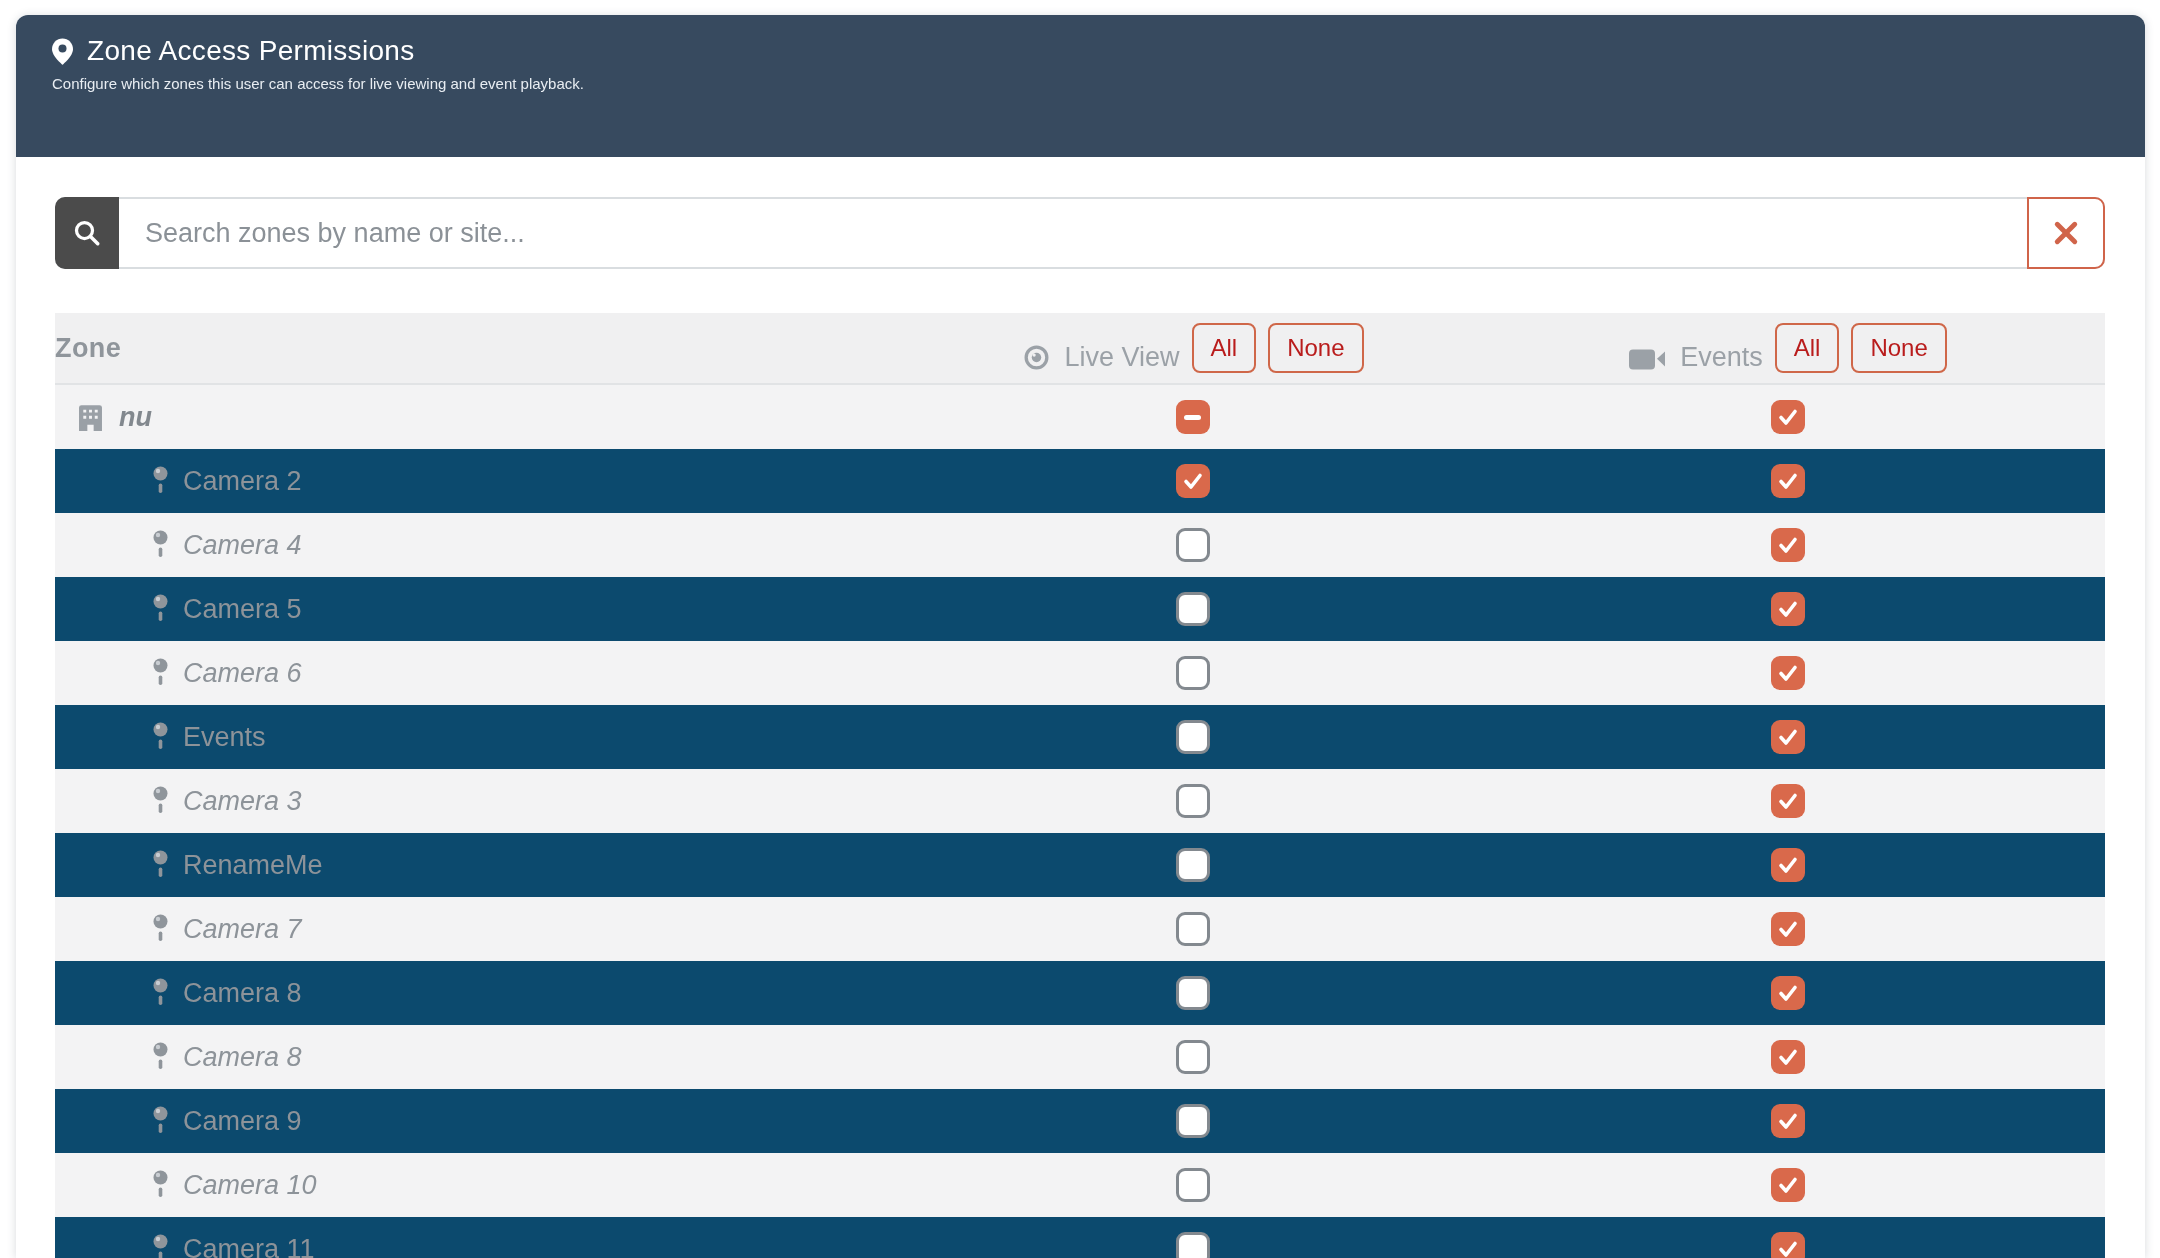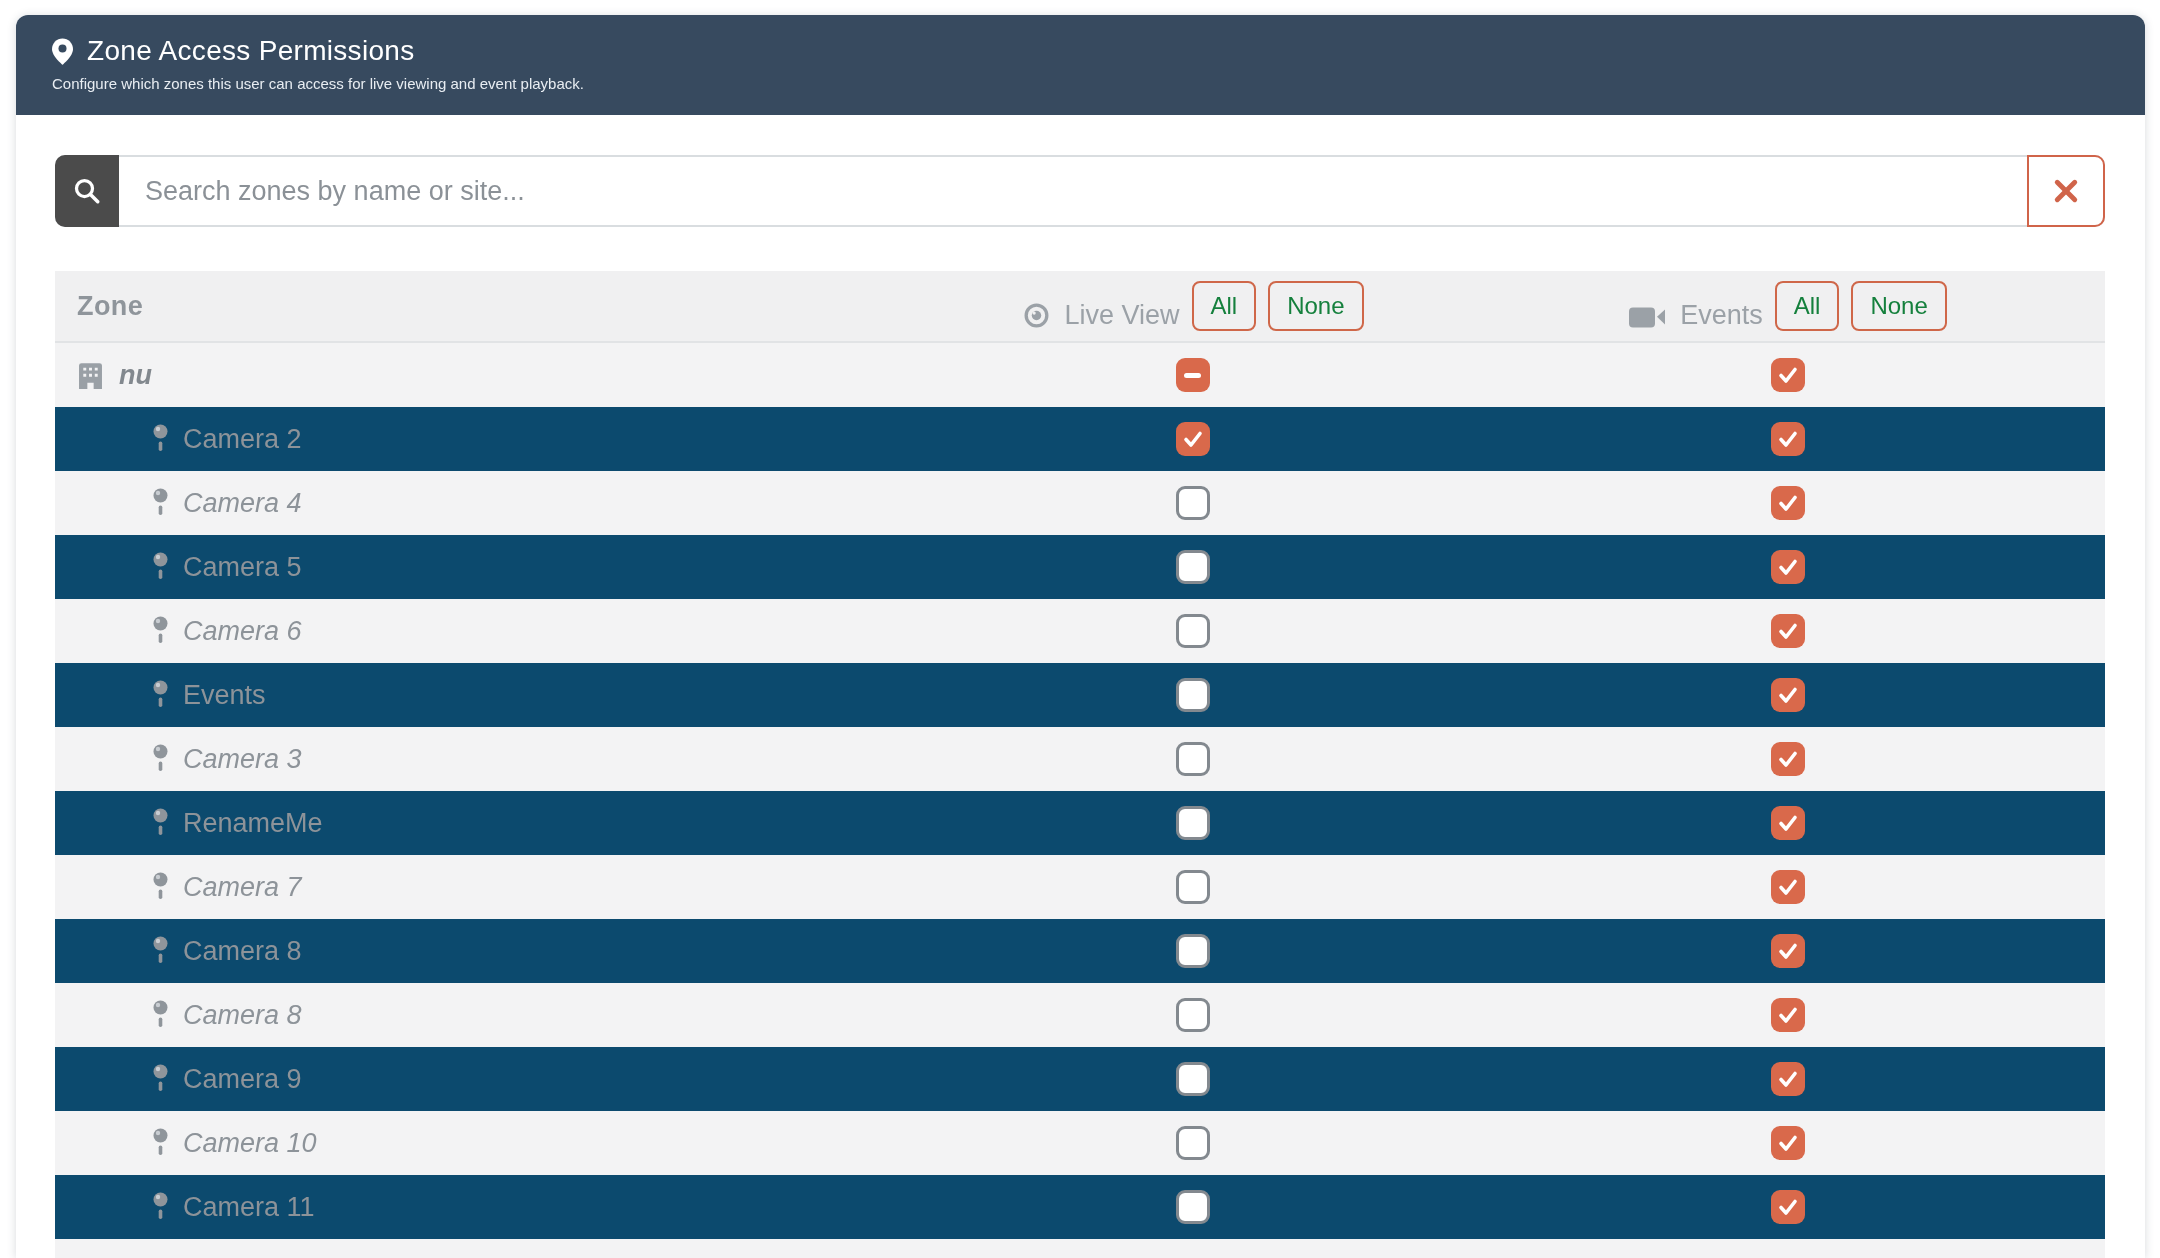--- a/index.html
+++ b/index.html
@@ -2,21 +2,21 @@
 <html><head>
 <meta charset="utf-8">
 <style>
   * { margin:0; padding:0; box-sizing:border-box; }
   html,body { width:2160px; height:1258px; overflow:hidden; background:#ffffff;
     font-family:"Liberation Sans", sans-serif; }
   .card { position:absolute; left:16px; top:15px; width:2129px; height:1243px;
     background:#ffffff; border-radius:12px 12px 0 0;
     box-shadow:0 1px 10px rgba(40,55,70,0.18); }
   
-  .panel-header { height:100px; background:#374a5f; border-radius:12px 12px 0 0;
+  .panel-header { height:142px; background:#374a5f; border-radius:12px 12px 0 0;
     padding:20px 40px 0 36px; color:#ffffff; }
   .title-row { display:flex; align-items:center; gap:14px; }
   .panel-title { font-size:28px; font-weight:400; letter-spacing:0.3px; color:#ffffff; }
   .panel-subtitle { font-size:15px; font-weight:400; color:#e8edf2; margin-top:8px; }
   
   .panel-body { padding:40px 40px 0 39px; }
   
   .search-bar { display:flex; height:72px; border:2px solid #d9dde0; border-radius:10px;
     background:#ffffff; position:relative; }
   .search-btn { width:64px; margin:-2px 0 -2px -2px; background:#4b4b4b; border:none;
@@ -25,27 +25,27 @@
   .search-input { flex:1; border:none; outline:none; font-size:27px; color:#555b61;
     padding:8px 26px; background:transparent; font-family:"Liberation Sans", sans-serif; }
   .search-input::placeholder { color:#8b9197; opacity:1; }
   .clear-btn { width:78px; margin:-2px -2px -2px 0; background:#ffffff;
     border:2px solid #d0644a; border-radius:0 10px 10px 0; display:flex;
     align-items:center; justify-content:center; cursor:pointer; flex:0 0 auto; }
   
   .zones-table { margin-top:44px; }
   .table-header { height:72px; background:#f0f0f1; border-bottom:2px solid #e1e3e5;
     display:flex; align-items:center; }
-  .zone-col-head { flex:1; padding-left:22px; font-size:27px; font-weight:600;
+  .zone-col-head { flex:1; font-size:27px; font-weight:600;
     color:#8f959b; letter-spacing:0.4px; }
   .perm-col { flex:0 0 555px; display:flex; align-items:flex-end; justify-content:center;
     gap:12px; }
   .perm-col.events { flex:0 0 635px; }
   .perm-label { font-size:27px; color:#9ba1a7; }
-  .bulk-btn { font-size:24px; color:#15803d; background:transparent;
+  .bulk-btn { font-size:24px; color:#b91c1c; background:transparent;
     border:2px solid #cf6749; border-radius:8px; padding:9px 17px; cursor:pointer;
     font-family:"Liberation Sans", sans-serif; }
   
   .zone-row { height:64px; display:flex; align-items:center; }
   .zone-row.shaded { background:#f3f3f4;font-style:italic; }
   .zone-row.plain { background:#0c4a6e; }
   .zone-cell { flex:1; display:flex; align-items:center; gap:15px; }
   .zone-row.site .zone-cell { padding-left:22px; }
   .zone-row.camera .zone-cell { padding-left:98px; }
   .zone-name { font-size:27px; color:#8d9399; }

